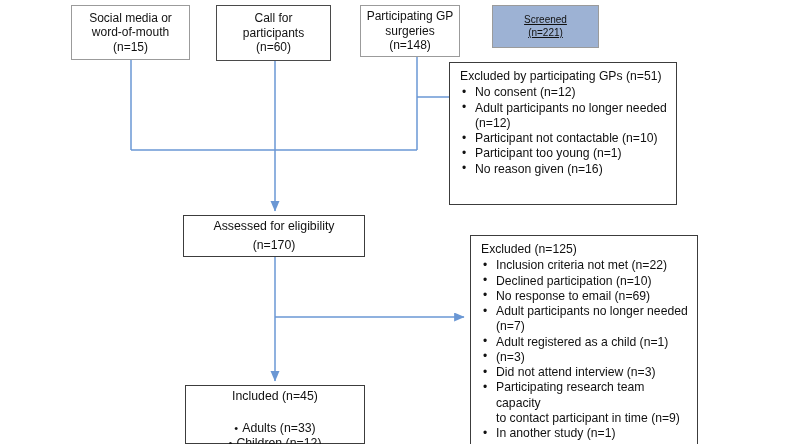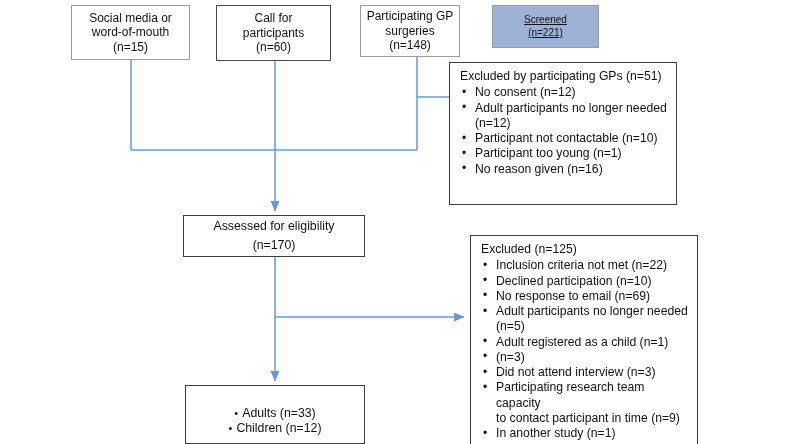--- a/index.html
+++ b/index.html
@@ -178,21 +178,21 @@
         <span class="bullet">•</span>
         <span class="cont">Declined participation (n=10)</span>
       </li>
       <li>
         <span class="bullet">•</span>
         <span class="cont">No response to email (n=69)</span>
       </li>
       <li>
         <span class="bullet">•</span>
         <span class="cont">Adult participants no longer needed</span>
-        <span class="cont">(n=5)</span>
+        <span class="cont">(n=7)</span>
       </li>
       <li>
         <span class="bullet">•</span>
         <span class="cont">Adult registered as a child (n=1)</span>
       </li>
       <li>
         <span class="bullet">•</span>
         <span class="cont">(n=3)</span>
       </li>
       <li>
@@ -205,20 +205,21 @@
         <span class="cont">to contact participant in time (n=9)</span>
       </li>
       <li>
         <span class="bullet">•</span>
         <span class="cont">In another study (n=1)</span>
       </li>
     </ul>
   </div>
 
   <div class="node stage" style="left:185px;top:385px;width:180px;height:59px;">
+    <span class="ln">Included (n=45)</span>
     <ul class="inclist">
       <li>
         <span class="bullet">•</span><span>Adults (n=33)</span>
       </li>
       <li>
         <span class="bullet">•</span><span>Children (n=12)</span>
       </li>
     </ul>
   </div>
 

